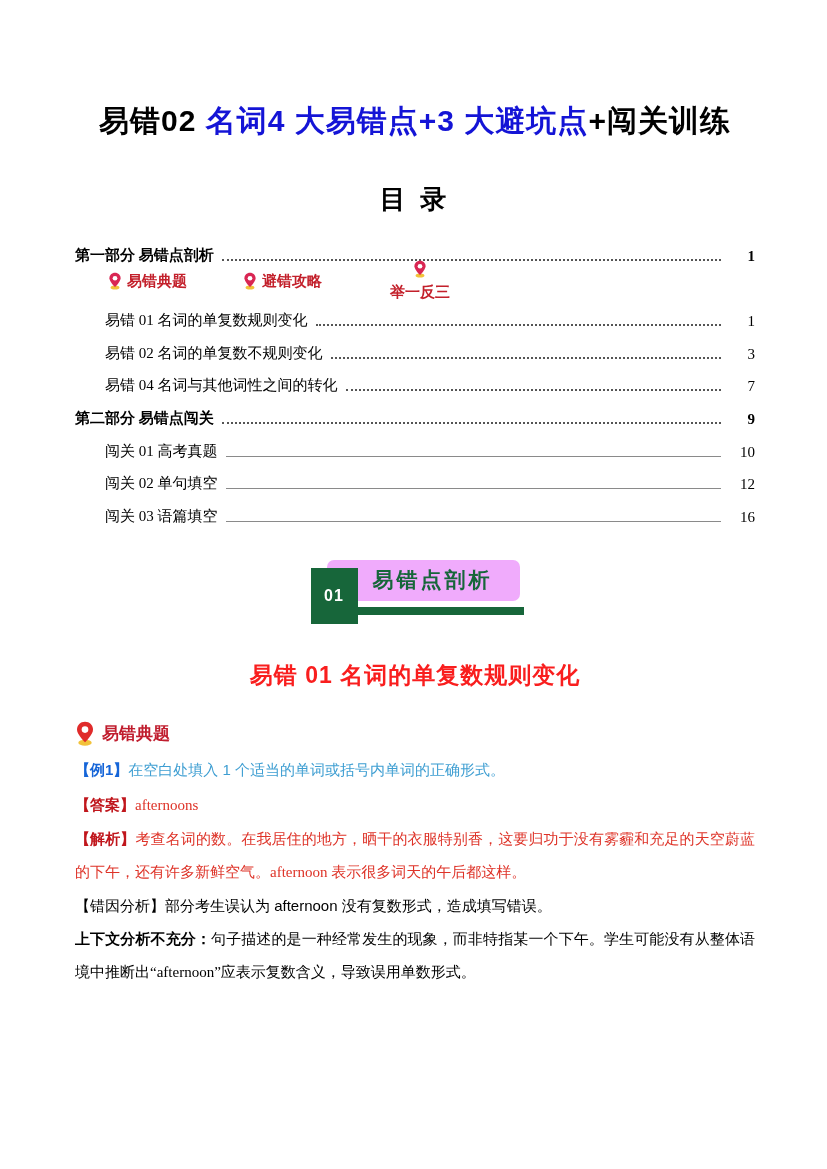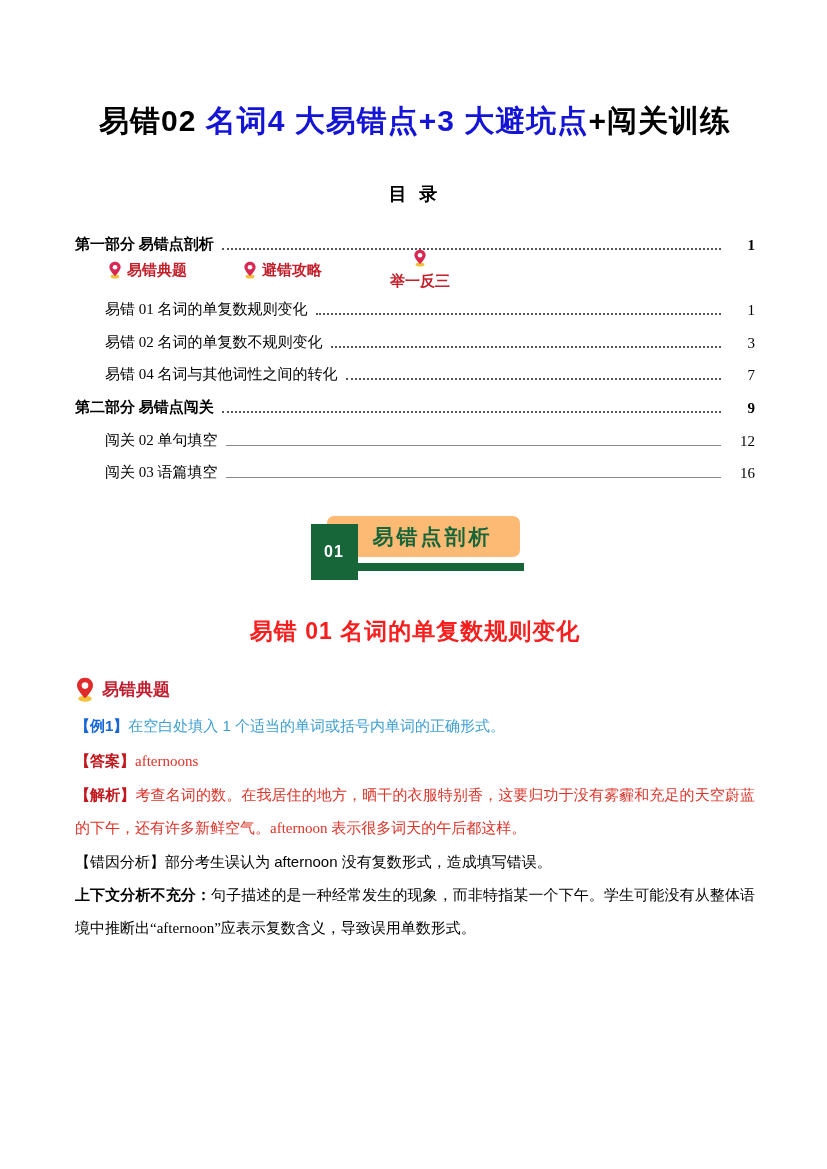--- a/index.html
+++ b/index.html
@@ -14,21 +14,21 @@
   .doc-title {
     margin:0; padding-top:102px; text-align:center;
     font-family:"Liberation Sans","DejaVu Sans",sans-serif;
     font-weight:bold; font-size:30px; letter-spacing:1px; line-height:1.25;
   }
   .t-black { color:#000; }
   .t-blue  { color:#1414d6; }
 
   
   .toc-heading {
-    margin-top:42px; text-align:center; font-weight:bold; font-size:18px;
+    margin-top:42px; text-align:center; font-weight:bold; font-size:26px;
     letter-spacing:4px;
   }
   .toc { margin-top:16px; }
   .toc-row { display:flex; align-items:flex-end; height:32.6px; font-size:15px; }
   .toc-row .lbl { white-space:nowrap; }
   .toc-row.bold .lbl, .toc-row.bold .pg { font-weight:bold; }
   .toc-row.indent { margin-left:30px; }
   .leader { flex:1; margin:0 6px 4px 8px; }
   .leader.dotted { border-bottom:2px dotted #555; }
   .leader.solid  { border-bottom:1px solid #8a8a8a; }
@@ -39,21 +39,21 @@
     display:flex; align-items:center; gap:5px;
     color:#c3202b; font-weight:bold; font-size:15px;
     font-family:"Liberation Sans","DejaVu Sans",sans-serif;
   }
   .badge-item:nth-child(2) { margin-left:56px; }
   .badge-item:nth-child(3) { margin-left:68px;flex-direction:column; }
 
   
   .section-badge { position:relative; margin:34px auto 0; width:fit-content; height:48px; }
   .sb-label {
-    margin-left:16px; height:41px; background:#fdba74; border-radius:7px;
+    margin-left:16px; height:41px; background:#f0abfc; border-radius:7px;
     color:#17663a; font-weight:bold; font-size:21px; letter-spacing:3px;
     font-family:"Liberation Sans","DejaVu Sans",sans-serif;
     display:flex; align-items:center; padding:0 27px 0 46px;
   }
   .sb-num {
     position:absolute; left:0; top:8px; width:47px; height:56px; background:#17663a;
     color:#fff; font-weight:bold; font-size:16px; letter-spacing:1px;
     font-family:"Liberation Sans","DejaVu Sans",sans-serif;
     display:flex; align-items:center; justify-content:center; z-index:2;
   }
@@ -157,20 +157,25 @@
       <span class="leader dotted"></span>
       <span class="pg">7</span>
     </div>
 
     <div class="toc-row bold">
       <span class="lbl">第二部分 易错点闯关</span>
       <span class="leader dotted"></span>
       <span class="pg">9</span>
     </div>
 
+    <div class="toc-row indent">
+      <span class="lbl">闯关 01 高考真题</span>
+      <span class="leader solid"></span>
+      <span class="pg">10</span>
+    </div>
 
     <div class="toc-row indent">
       <span class="lbl">闯关 02 单句填空</span>
       <span class="leader solid"></span>
       <span class="pg">12</span>
     </div>
 
     <div class="toc-row indent">
       <span class="lbl">闯关 03 语篇填空</span>
       <span class="leader solid"></span>

